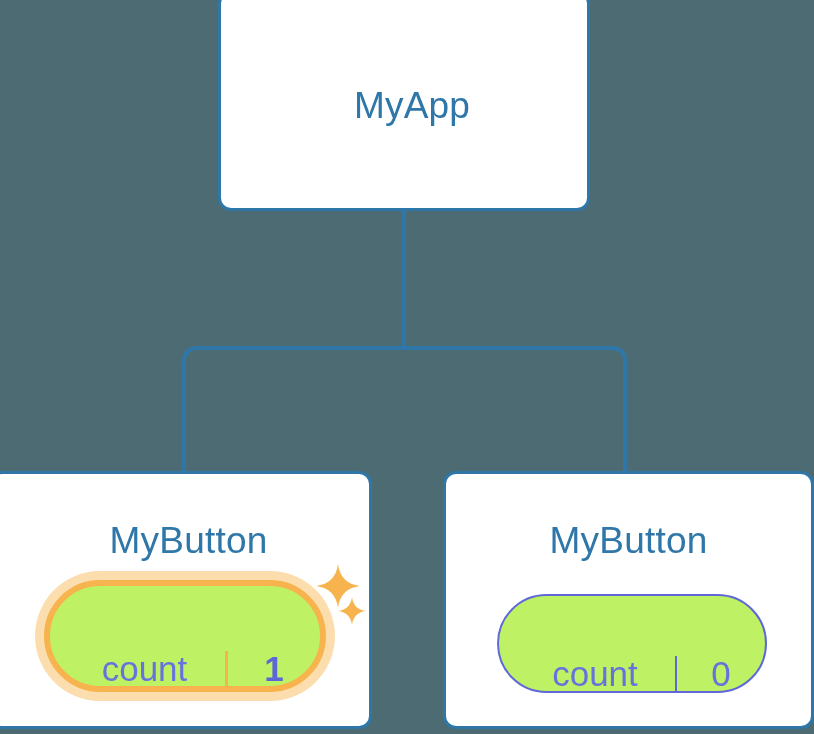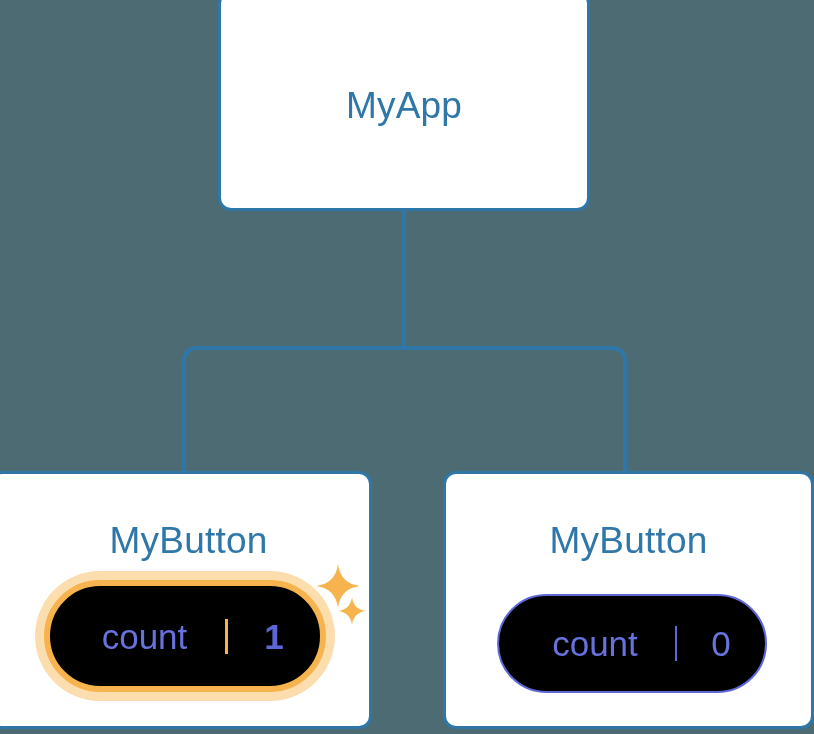--- a/index.html
+++ b/index.html
@@ -64,36 +64,37 @@
     width: 100%;
     text-align: center;
     color: #2e77a8;
     font-size: 37px;
     font-weight: 400;
     letter-spacing: 0.2px;
     white-space: nowrap;
   }
   #node-root .node-title {
     top: 91px;
+    padding-left: 8px;
   }
   #node-child-left .node-title {
     top: 46px;
     
     left: 8px;
   }
   #node-child-right .node-title {
     top: 46px;
   }
 
   
   .state-pill {
     position: absolute;
     display: flex;
-    align-items: center;
-    background: #000000;
+    align-items: flex-end;
+    background: #bef264;
     box-sizing: border-box;
   }
   .pill-key, .pill-val {
     display: flex;
     align-items: center;
     justify-content: center;
     font-size: 35px;
     line-height: 1;
     white-space: nowrap;
   }

